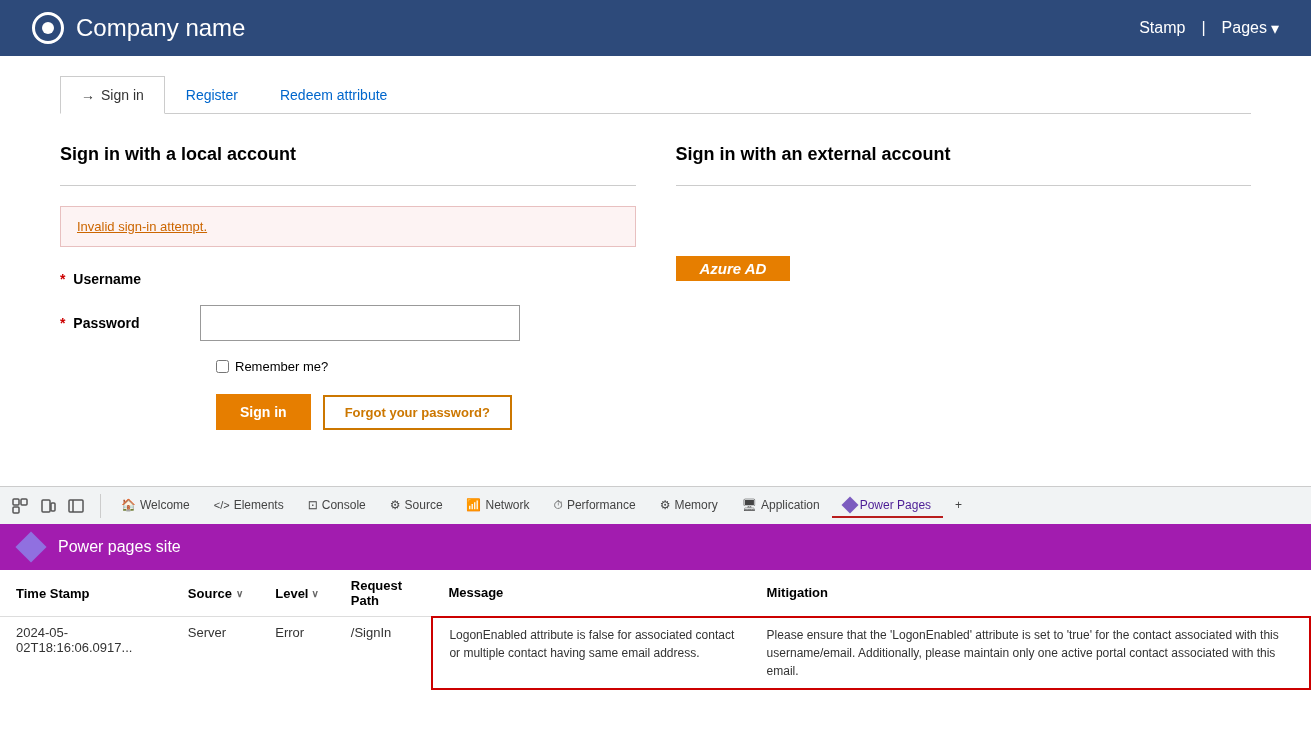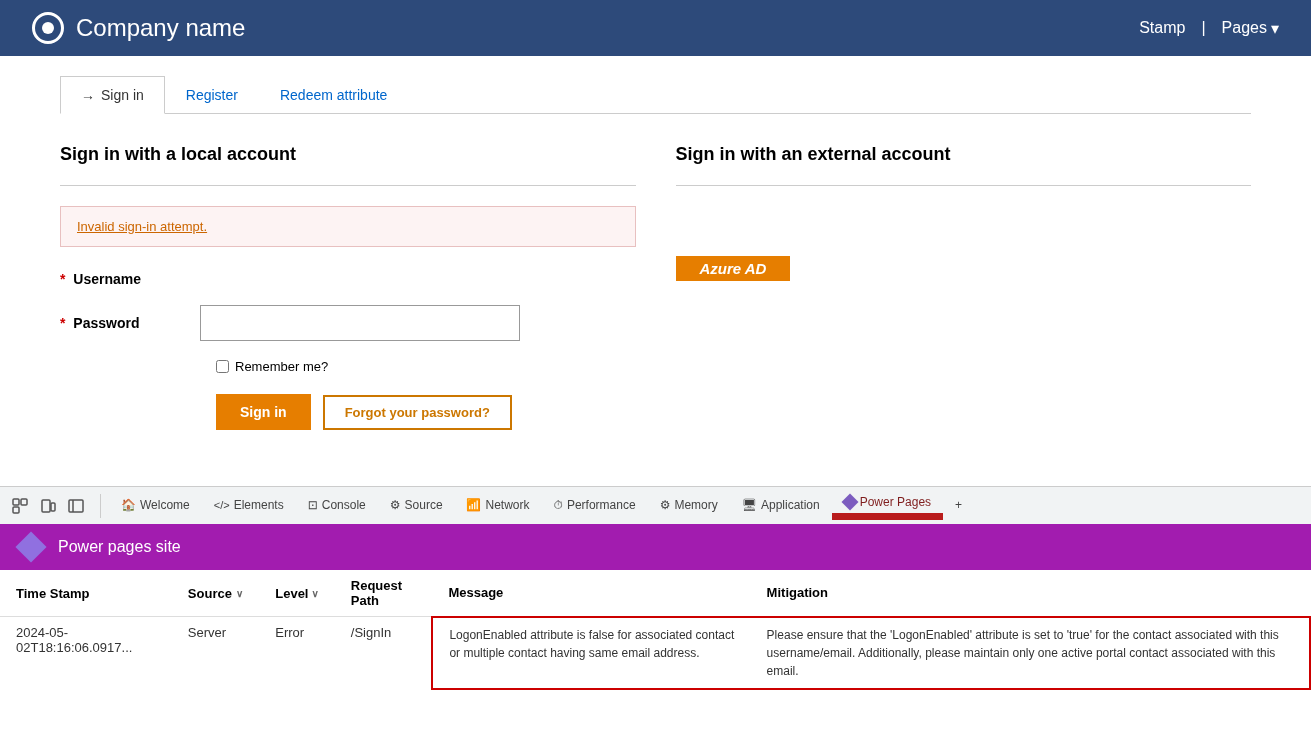--- a/index.html
+++ b/index.html
@@ -230,22 +230,22 @@
       align-items: center;
       gap: 4px;
       padding: 4px 12px;
       font-size: 12px;
       color: #444;
       cursor: pointer;
       white-space: nowrap;
       border-bottom: 2px solid transparent;
     }
     .devtools-tab.active {
-      color: #7f1d1d;
-      border-bottom: 7px solid #b91c1c;
+      color: #4c1d95;
+      border-bottom: 2px solid #b91c1c;
     }
 
     
     .power-pages-panel {
       background: #a21caf;
       color: #fff;
       padding: 12px 20px;
       display: flex;
       align-items: center;
       gap: 12px;

